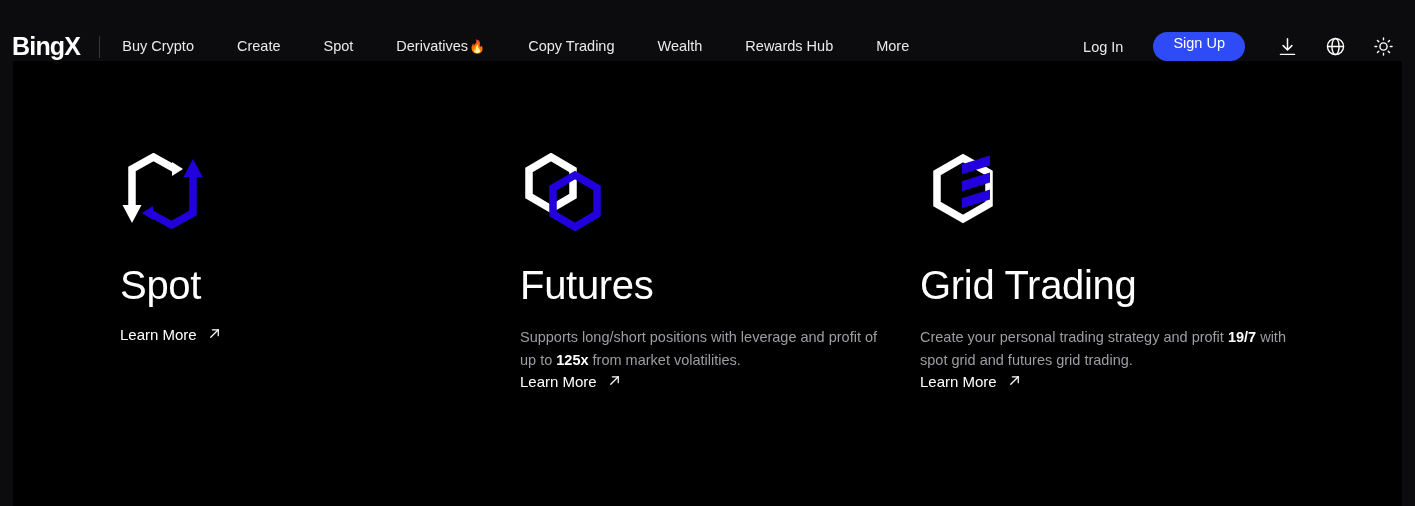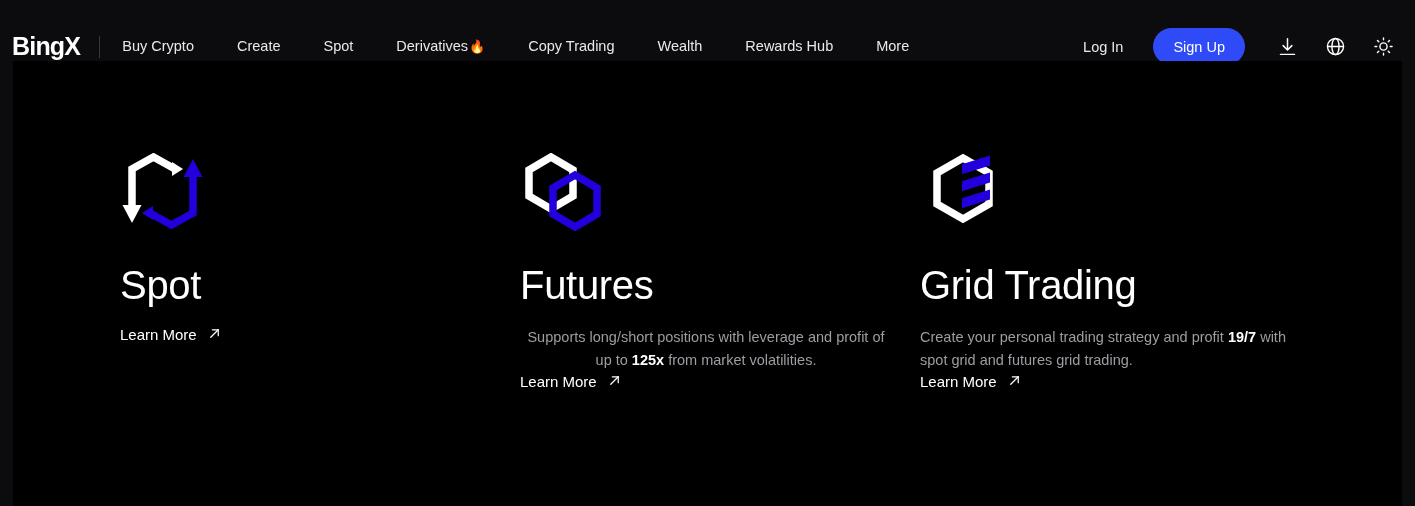--- a/index.html
+++ b/index.html
@@ -66,21 +66,21 @@
     cursor:pointer;
     margin-right:22px;
     white-space:nowrap;
   }
   #signup-button {
     background:#2f4bf7;
     color:#ffffff;
     font-size:14.5px;
     border:none;
     border-radius:999px;
-    padding:12px 20px 9px;
+    padding:4px 20px 9px;
     cursor:pointer;
     font-family:"Liberation Sans", sans-serif;
     white-space:nowrap;
     line-height:1.1;
     text-align:right;
   }
   .hdr-icon {
     width:40px; height:40px;
     display:flex; align-items:center; justify-content:center;
     cursor:pointer;
@@ -149,21 +149,21 @@
     gap:10px;
     font-size:15px;
     color:#ffffff;
     cursor:pointer;
     white-space:nowrap;
   }
   .learn-more .arrow-ico { display:flex; }
 
   
   #card-spot .feature-desc    { width:366px; }
-  #card-futures .feature-desc { width:372px;text-align:center; }
+  #card-futures .feature-desc { width:372px; }
   #card-grid .feature-desc    { width:378px; }
 </style>
 </head>
 <body>
 
 <div id="header">
 
   <div id="logo">
     <span>BingX</span>
   </div>

